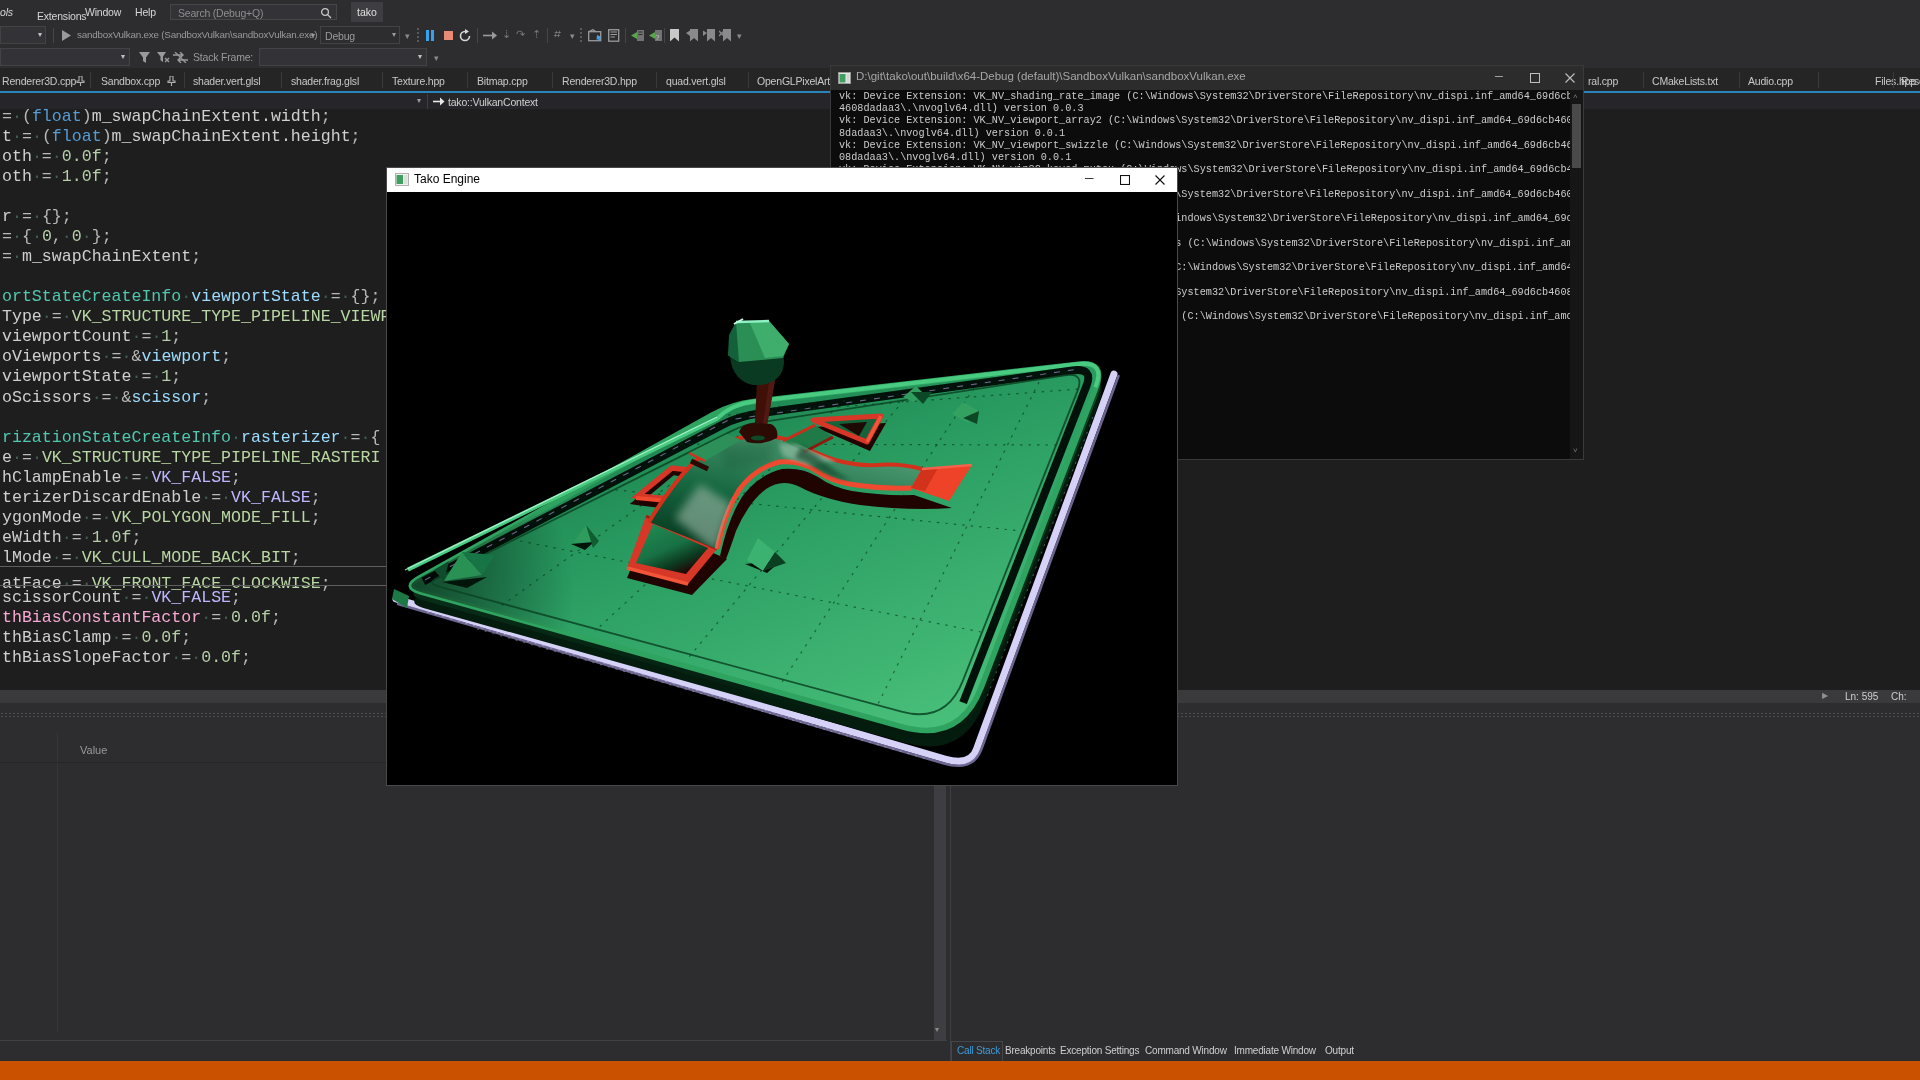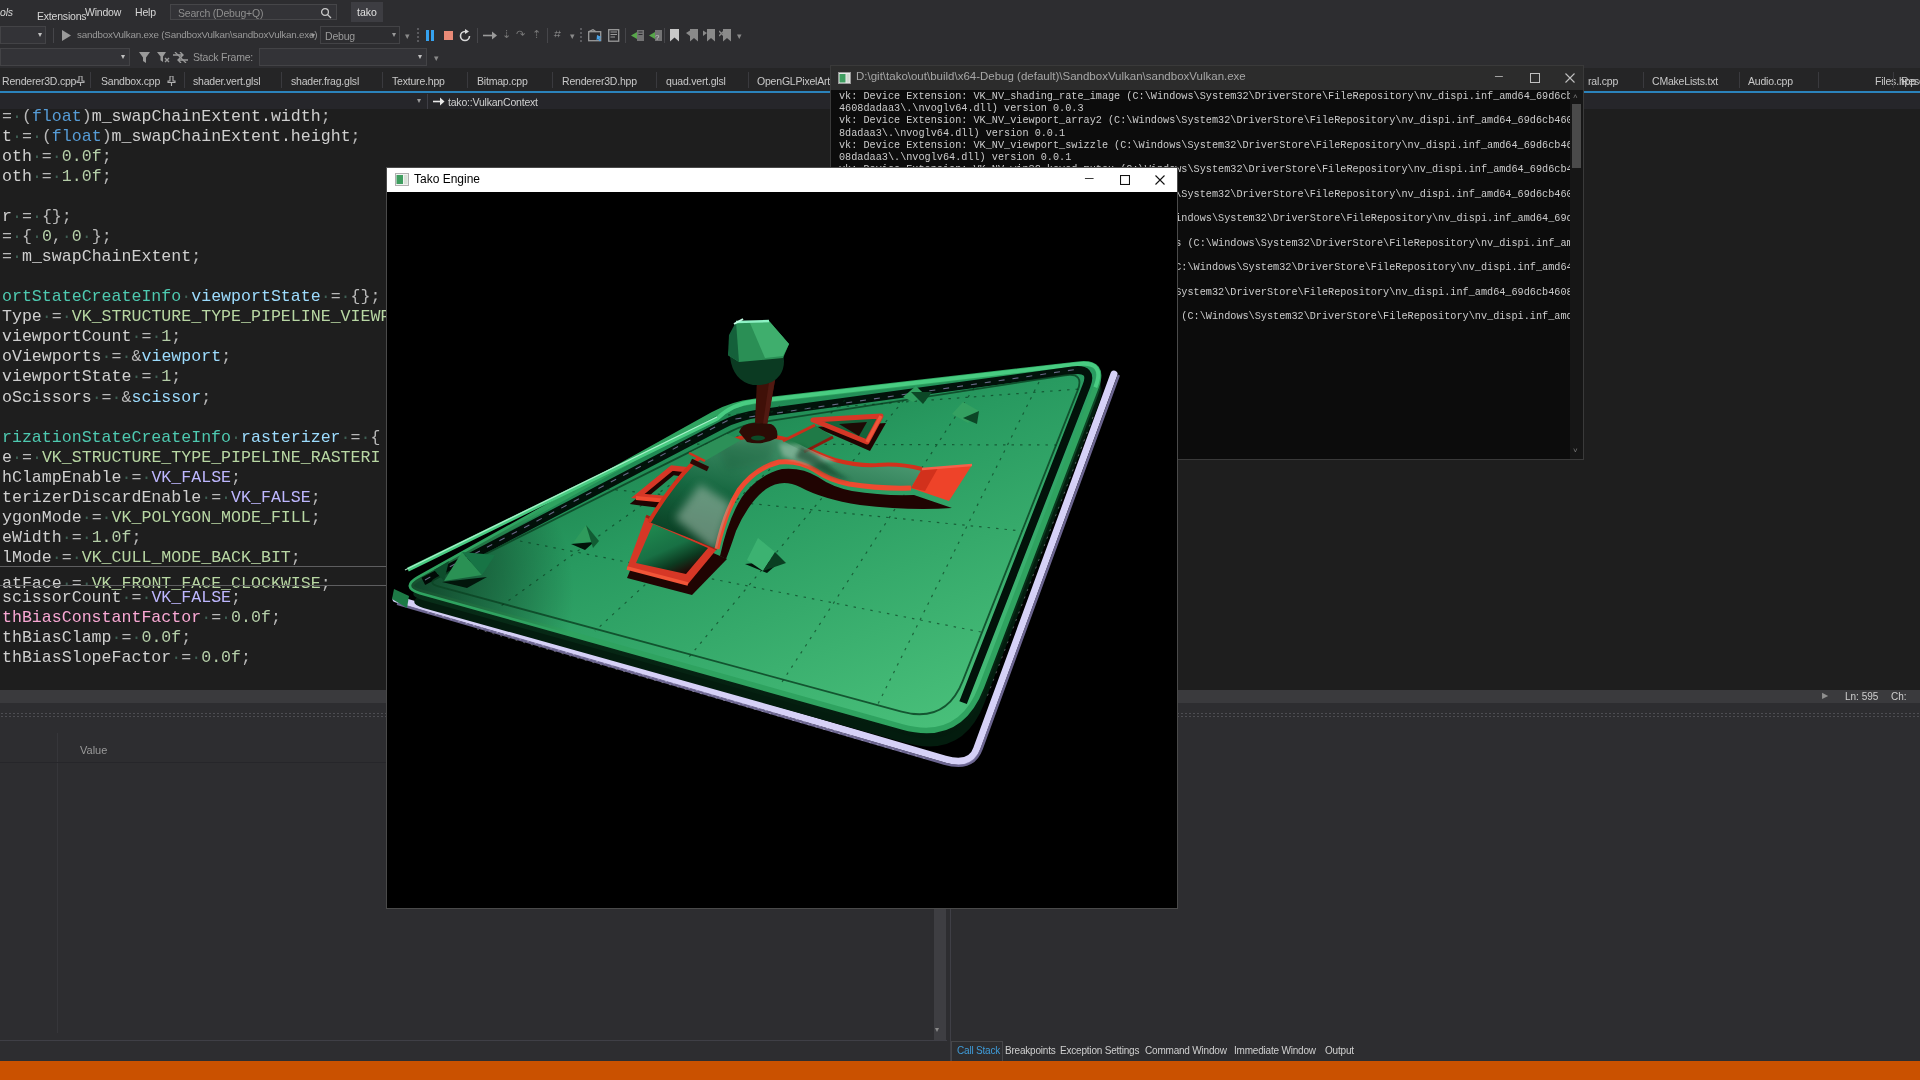--- a/index.html
+++ b/index.html
@@ -276,21 +276,21 @@
 <div class="cr" style="top:233.2px">cb4608dadaa3\.\nvoglv64.dll) version 1.0.0</div>
     </div>
     <div class="abs" style="left:739px;top:0;width:13px;height:369px;background:#161616;">
       <span class="abs" style="left:3px;top:2px;color:#7a7a7a;font-size:8px;">˄</span>
       <div class="abs" style="left:2px;top:14px;width:9px;height:64px;background:#4a4a4a;"></div>
       <span class="abs" style="left:3px;top:356px;color:#7a7a7a;font-size:8px;">˅</span>
     </div>
   </div>
 </div>
 
-<div class="abs" style="left:386px;top:167px;width:792px;height:742px;border:1px solid #4a4a4a;background:#000;">
+<div class="abs" style="left:386px;top:167px;width:792px;height:619px;border:1px solid #4a4a4a;background:#000;">
   <div class="abs" style="left:0;top:0;width:790px;height:24px;background:#ffffff;">
     <svg class="abs" style="left:8px;top:5px;" width="14" height="13" viewBox="0 0 14 13">
         <rect x="0.5" y="0.5" width="13" height="12" fill="#f2f2f2" stroke="#b0b0b0"></rect>
         <rect x="1.5" y="2" width="6.5" height="9" fill="#3f9e60"></rect>
         <rect x="9" y="2" width="3.5" height="9" fill="#d8e2d8"></rect>
       </svg>
     <span class="abs" style="left:27px;top:4px;color:#000;font-size:12px;">Tako Engine</span>
     <span class="abs" style="left:698px;top:3px;color:#111;font-size:12px;">─</span>
     <svg class="abs" style="left:733px;top:7px;" width="10" height="10" viewBox="0 0 10 10">
         <rect x="0.5" y="0.5" width="9" height="9" fill="none" stroke="#111" stroke-width="1.1"></rect>

